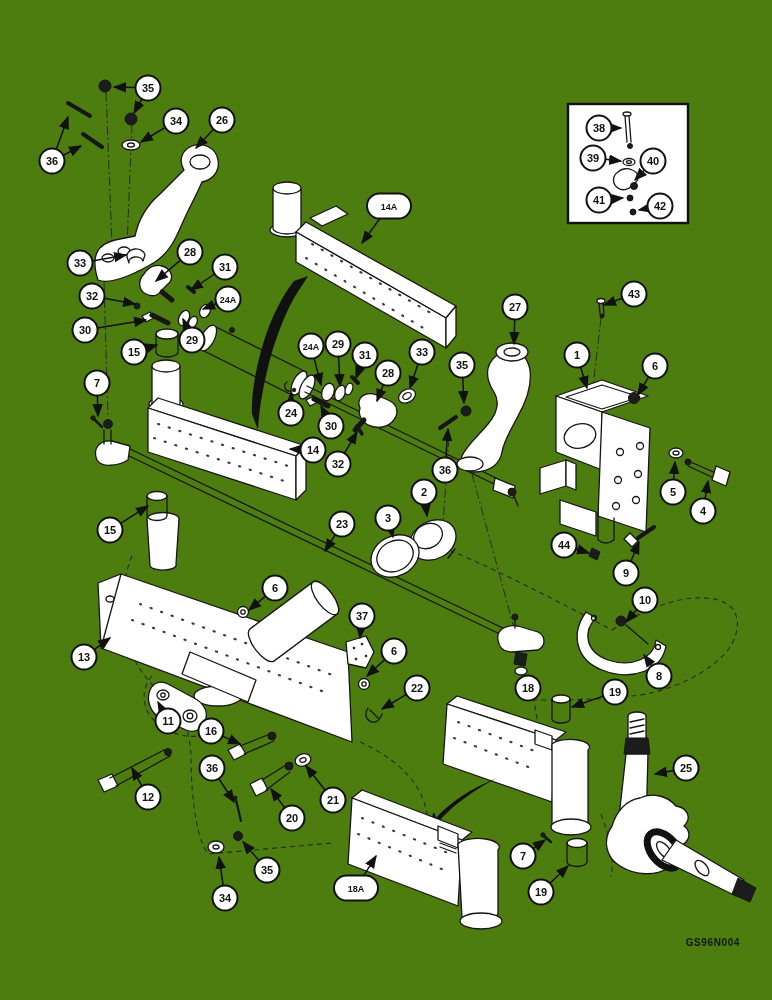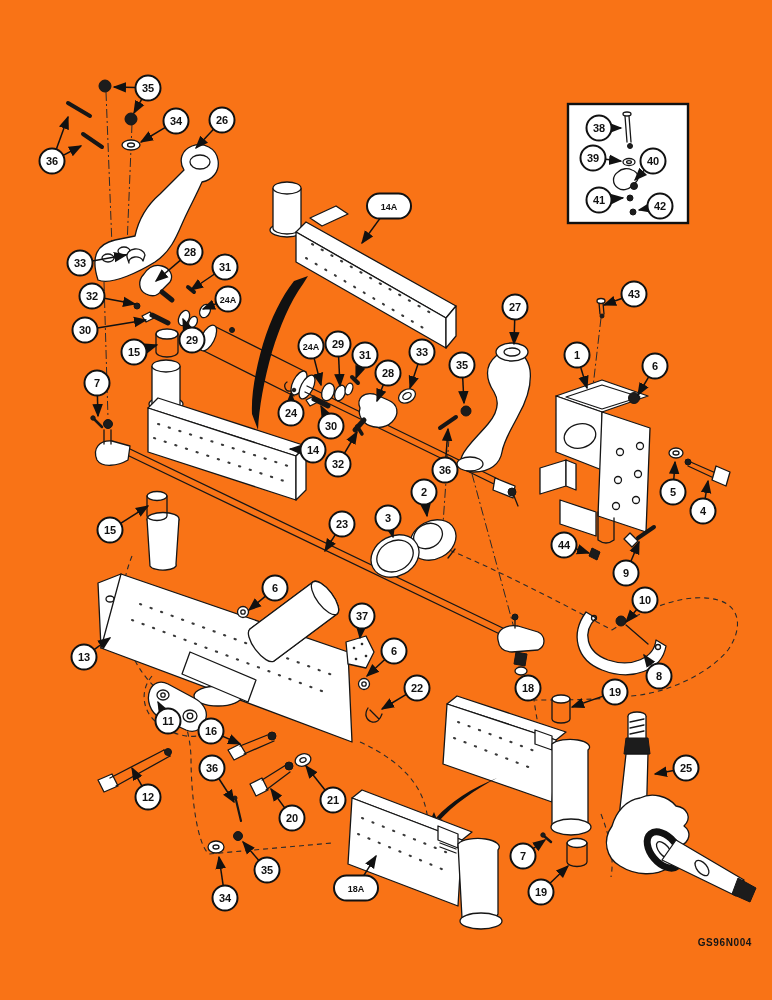--- a/index.html
+++ b/index.html
@@ -1,28 +1,28 @@
 <!DOCTYPE html>
 <html><head>
 <meta charset="utf-8">
 <style>
   html,body{margin:0;padding:0;background:#e8e8e8;}
-  .page{position:relative;width:772px;height:1000px;background:#f97316;overflow:hidden;
+  .page{position:relative;width:772px;height:1000px;background:#4d7c0f;overflow:hidden;
         font-family:"Liberation Sans", sans-serif;}
   svg{position:absolute;left:0;top:0;}
   .ink{stroke:#161616;fill:none;stroke-width:1.3;stroke-linecap:round;stroke-linejoin:round;}
   .inkw{stroke:#161616;fill:#ffffff;stroke-width:1.3;stroke-linejoin:round;}
   .dark{fill:#1c1c1c;stroke:#161616;stroke-width:1;}
   .phantom{stroke:#2a2a2a;fill:none;stroke-width:1.1;stroke-dasharray:5 4;}
   .axis{stroke:#2a2a2a;fill:none;stroke-width:1;stroke-dasharray:9 3 2 3;}
   .rivets{stroke:#161616;fill:none;stroke-width:2.1;stroke-dasharray:1.2 10;stroke-linecap:round;opacity:.85;}
   .balloon{fill:#ffffff;stroke:#111111;stroke-width:2;}
   .balloon-label{font:bold 11px "Liberation Sans",sans-serif;fill:#111;text-anchor:middle;}
   .leader{stroke:#111;stroke-width:1.5;fill:none;}
-  #drawing-code{position:absolute;right:20px;bottom:52px;font:bold 10px "Liberation Sans",sans-serif;
+  #drawing-code{position:absolute;right:32px;bottom:52px;font:bold 10px "Liberation Sans",sans-serif;
                 color:#161616;letter-spacing:.6px;}
 </style>
 </head>
 <body>
 
 <div class="page">
 <svg width="772" height="1000" viewBox="0 0 772 1000">
   <defs>
     <marker id="ah" markerWidth="9" markerHeight="8" refX="8" refY="4" orient="auto">
       <polygon points="0,0.5 9,4 0,7.5" fill="#111"></polygon>

